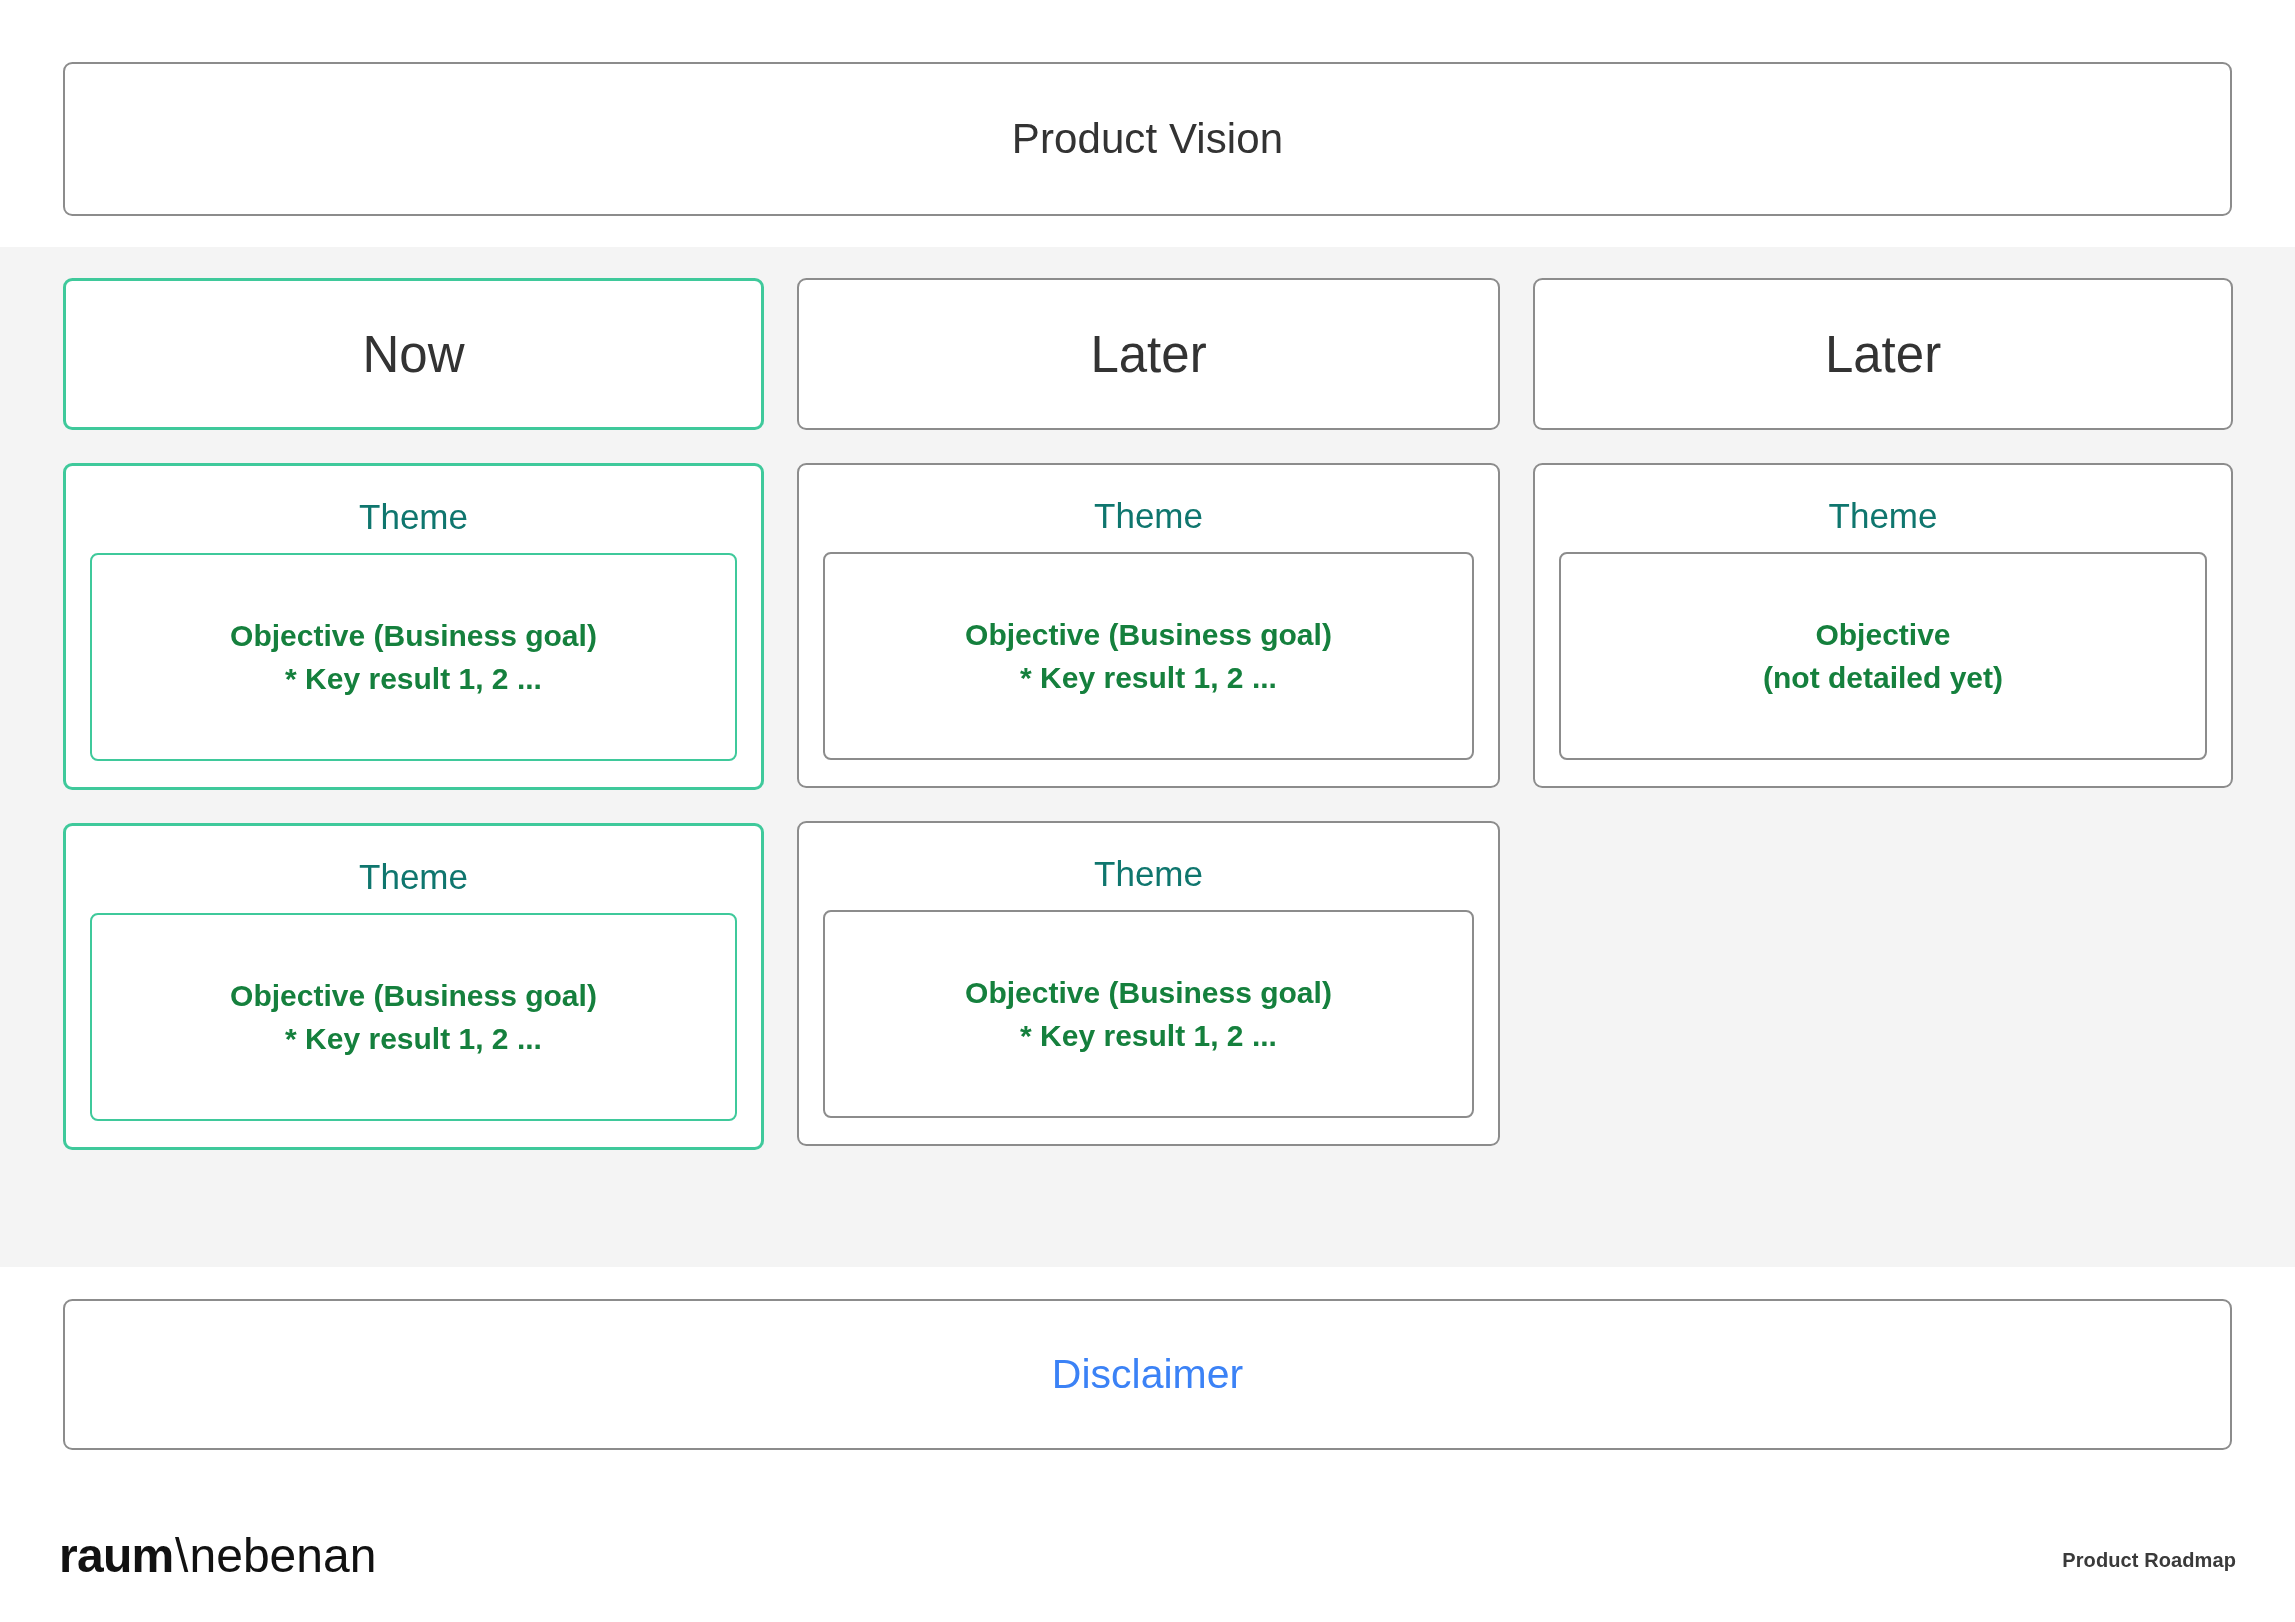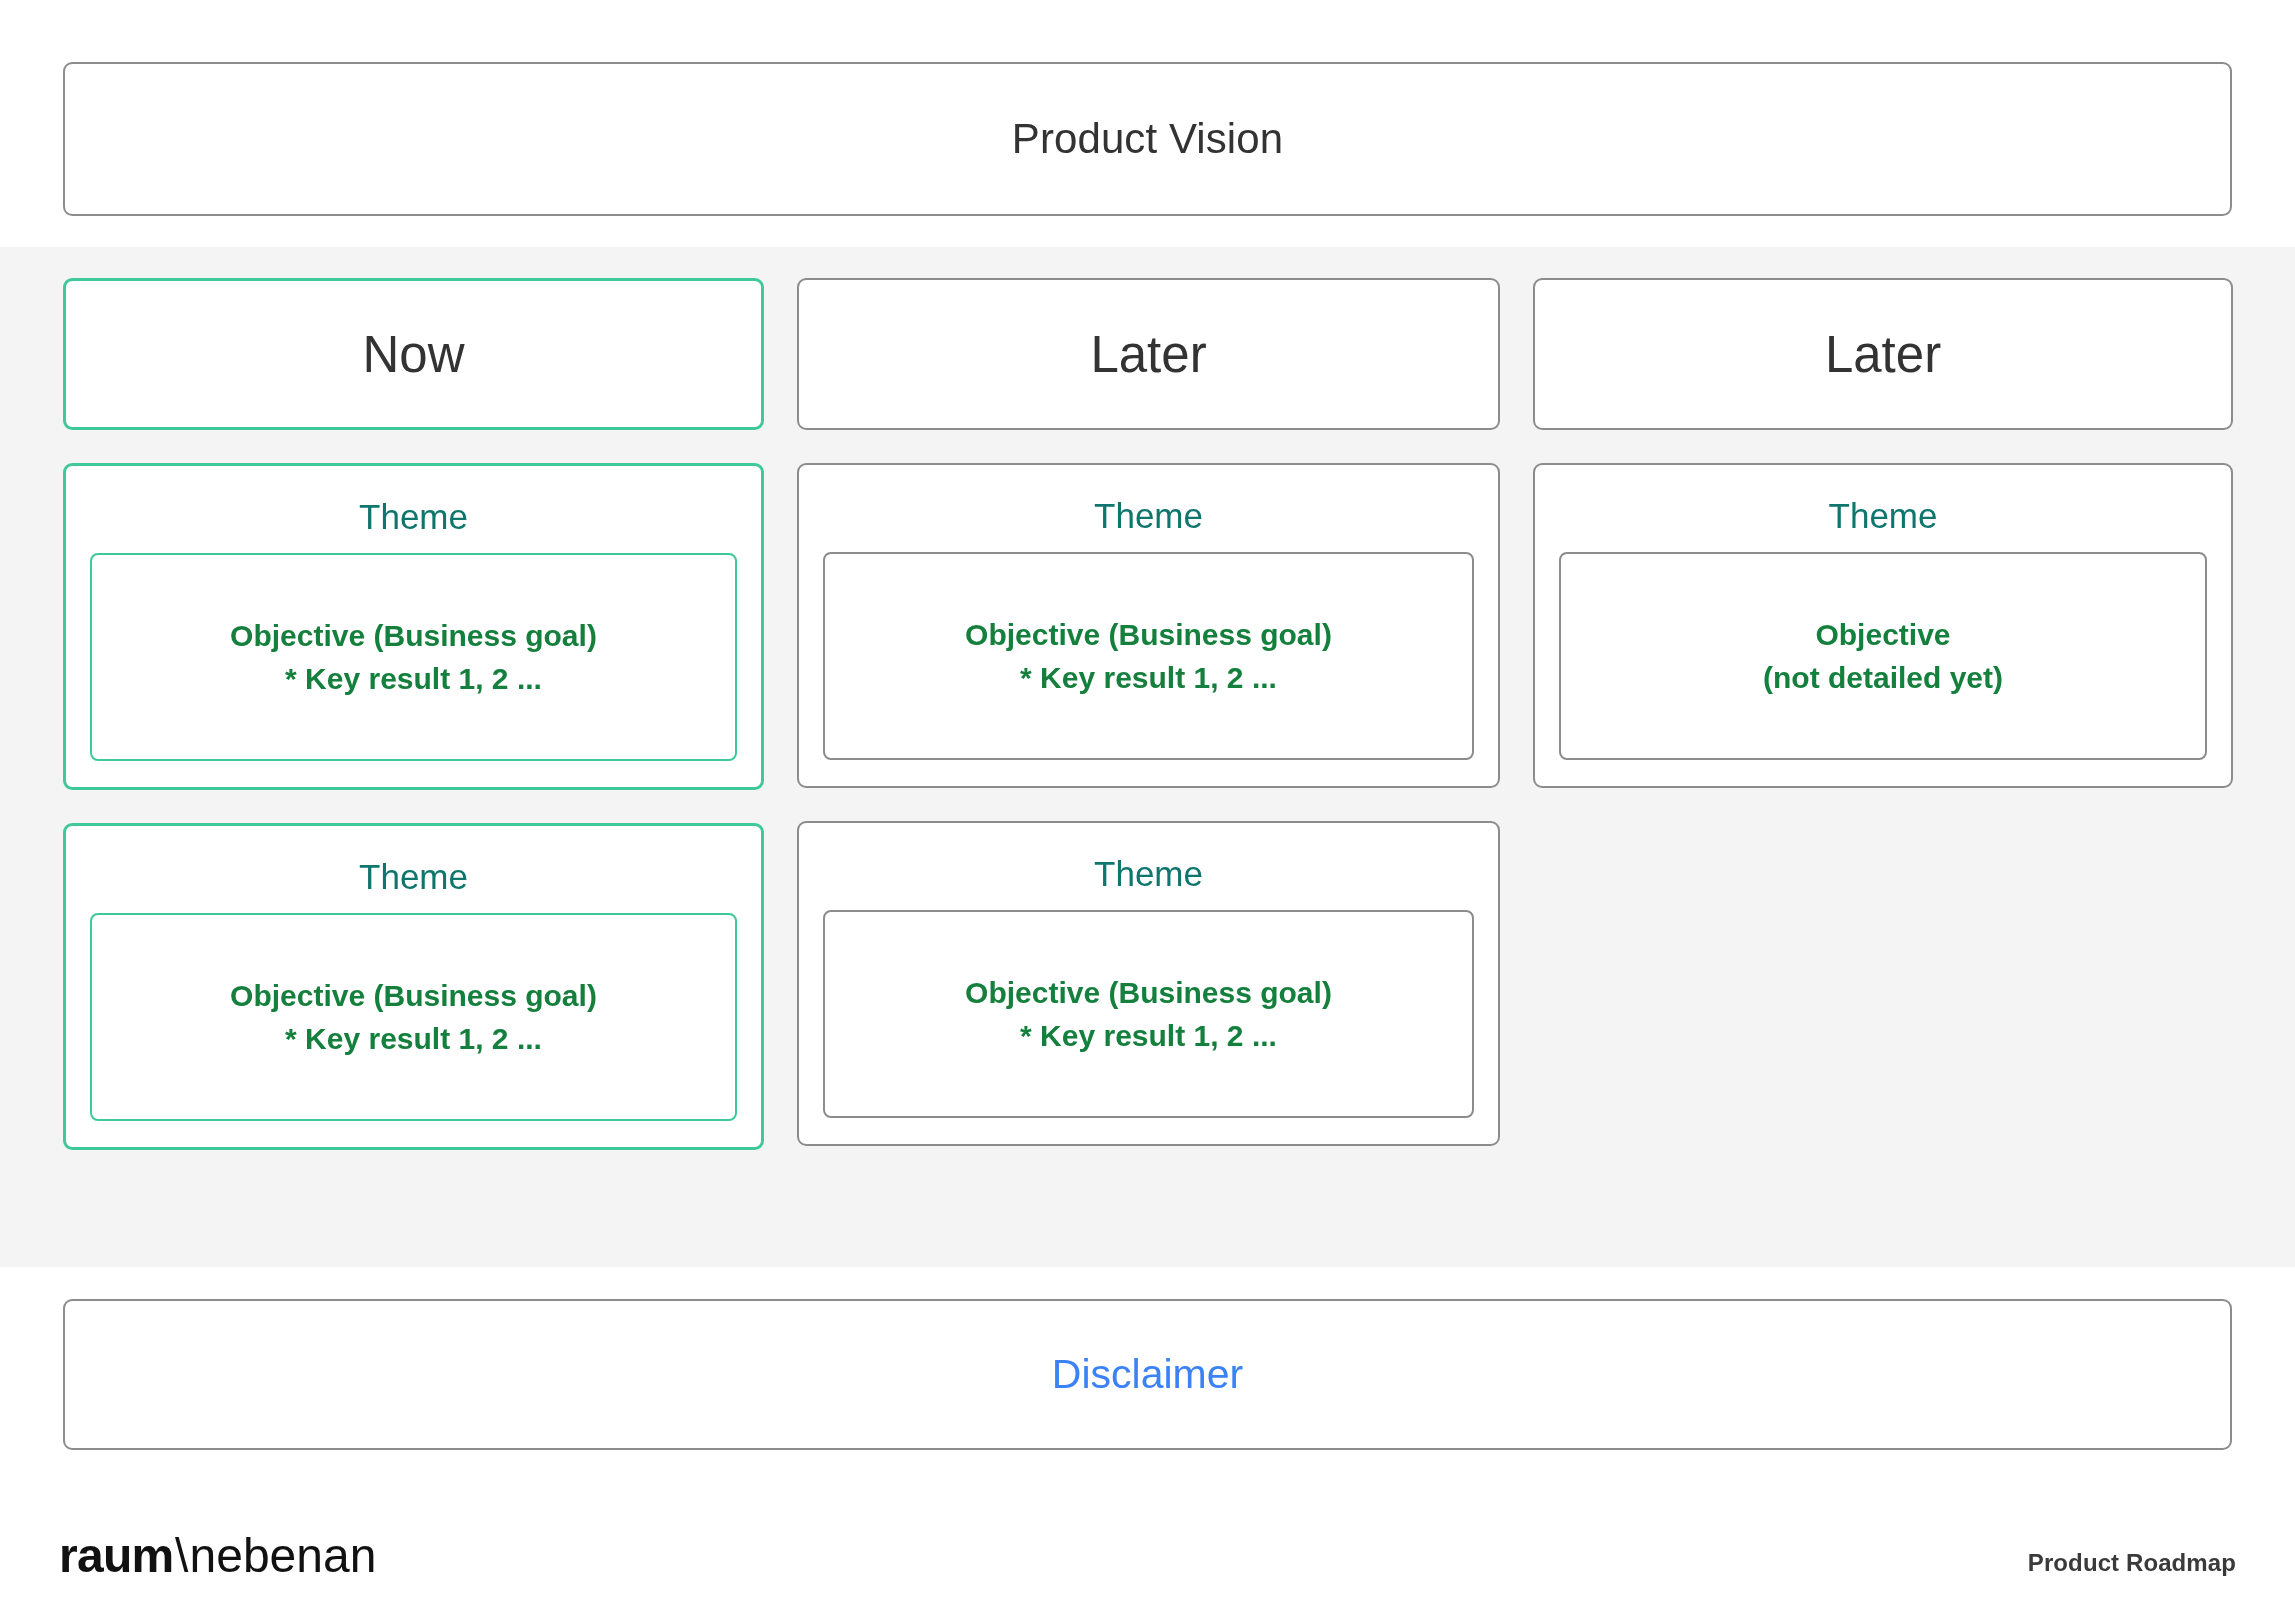--- a/index.html
+++ b/index.html
@@ -164,21 +164,21 @@
     white-space: nowrap;
   }
   .logo .logo-strong { font-weight: 700; letter-spacing: -0.7px; }
   .logo .logo-slash  { font-weight: 300; padding: 0 1.3px; }
   .logo .logo-light  { font-weight: 300; letter-spacing: 0px; }
 
   .footer-label {
     position: absolute;
     right: 59px;
     top: 23.6px;
-    font-size: 24px;
+    font-size: 20px;
     font-weight: 700;
     color: #3a3a3a;
     letter-spacing: 0.1px;
     white-space: nowrap;
   }
 </style>
 </head>
 <body>
 
 <div class="page">

